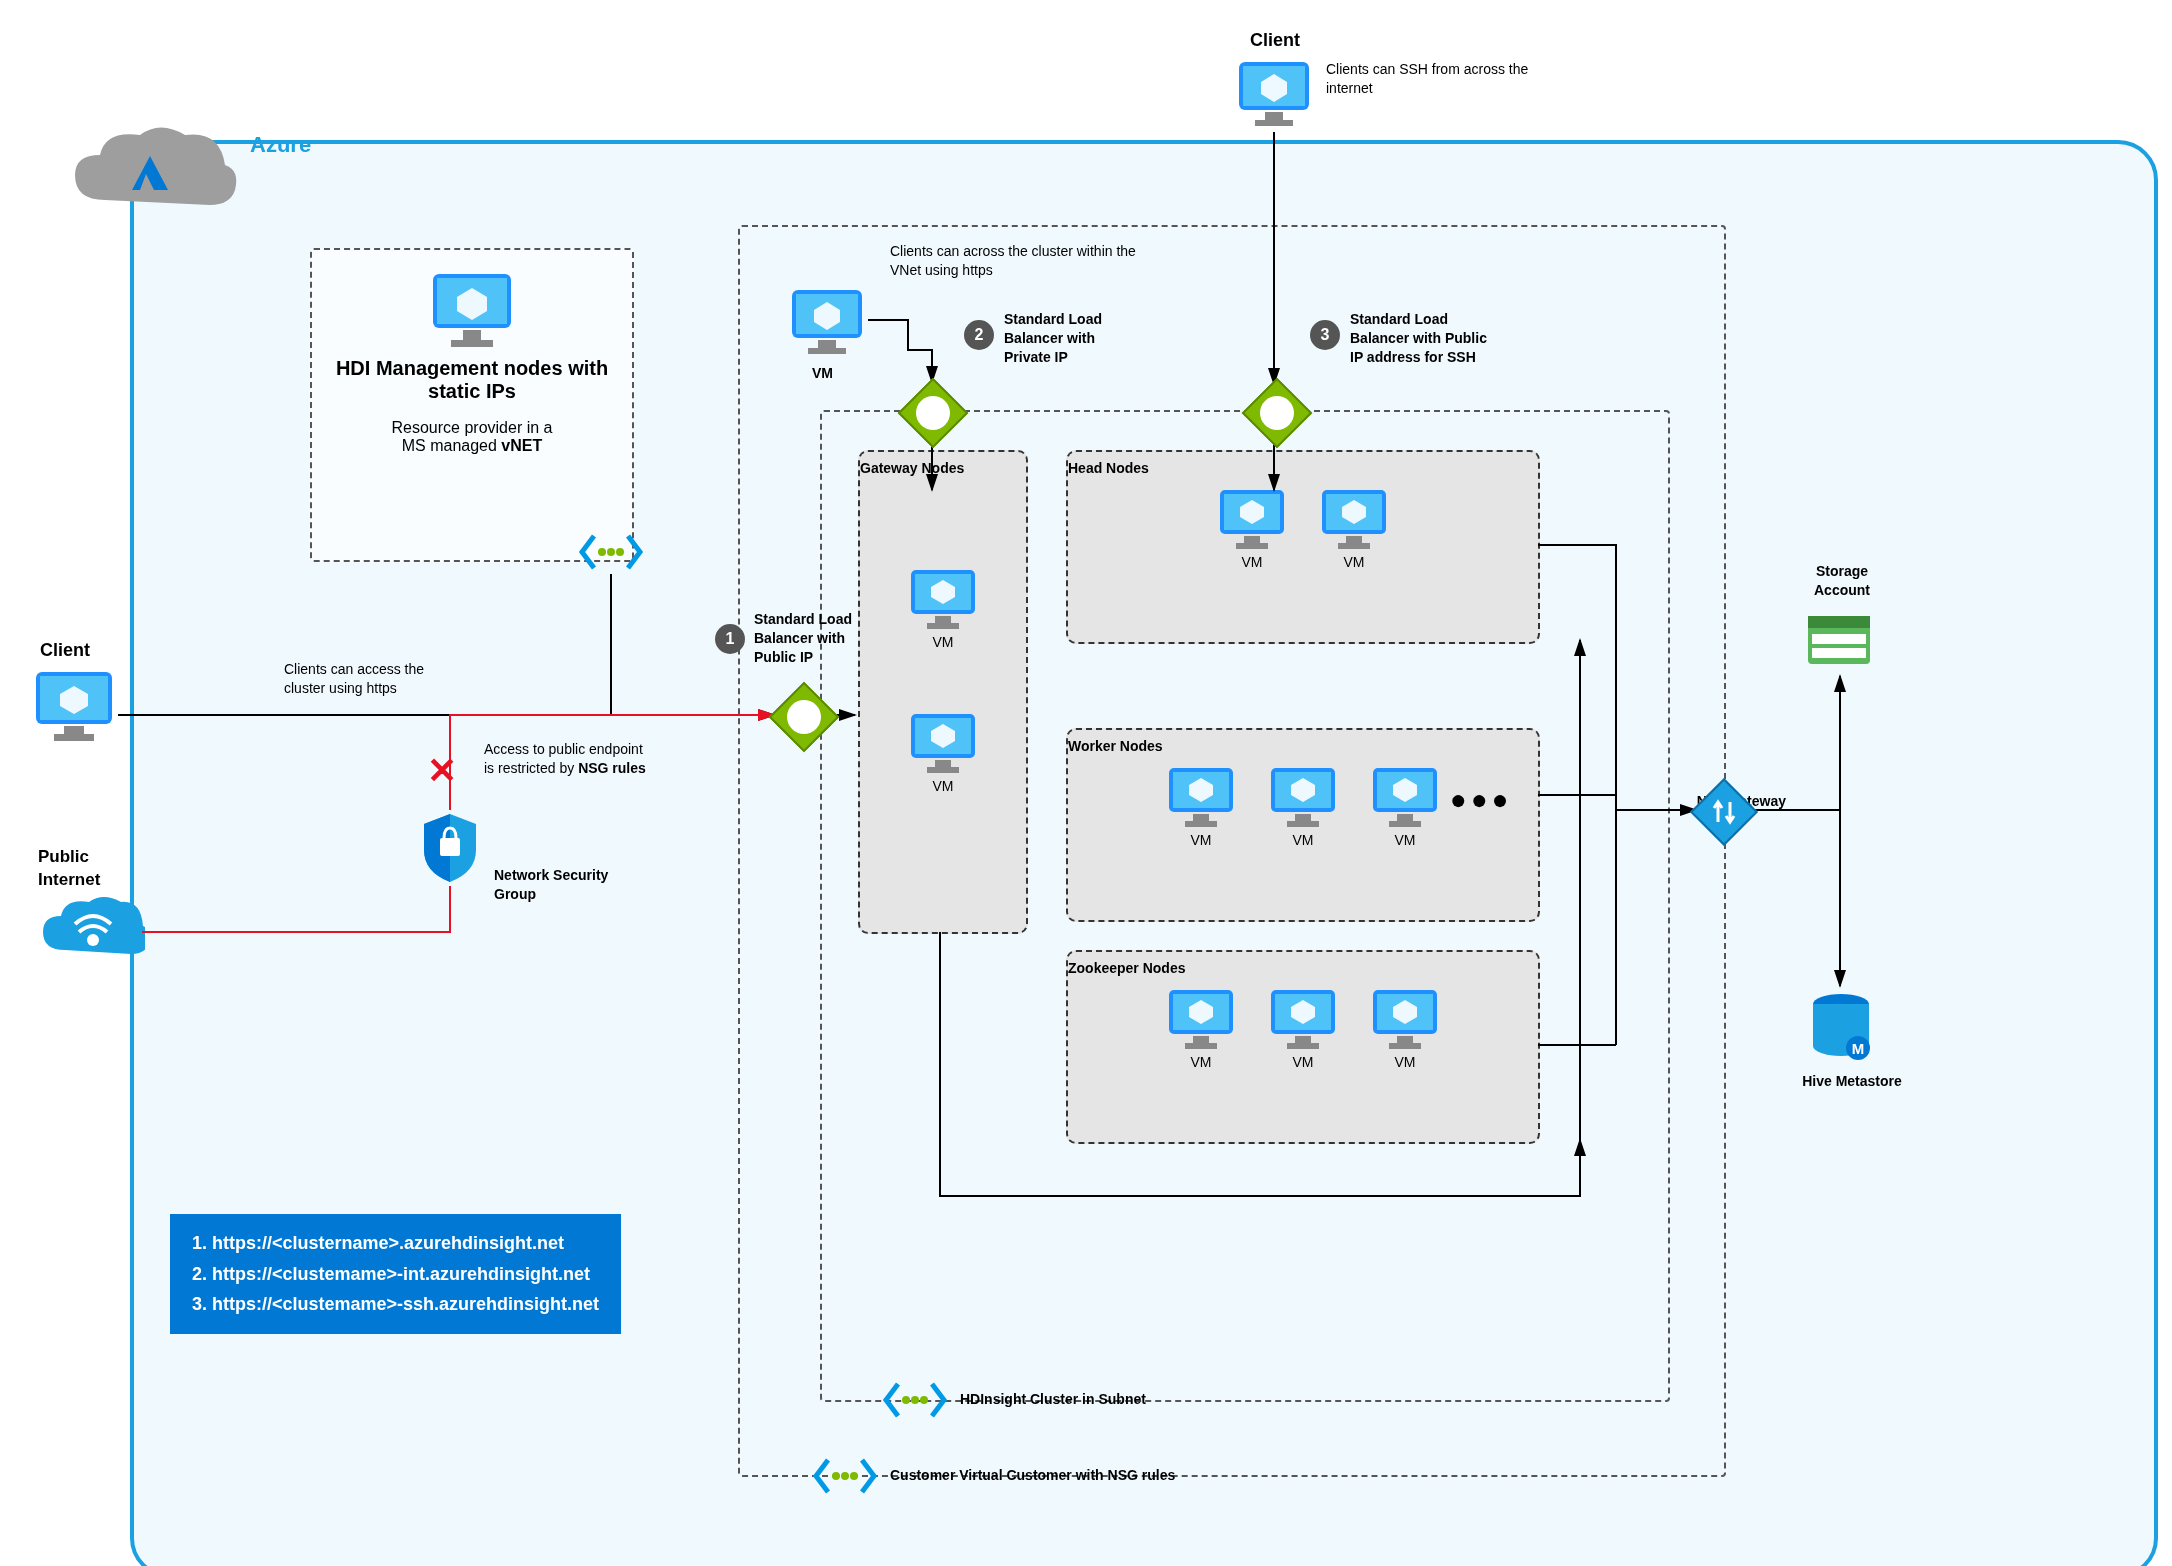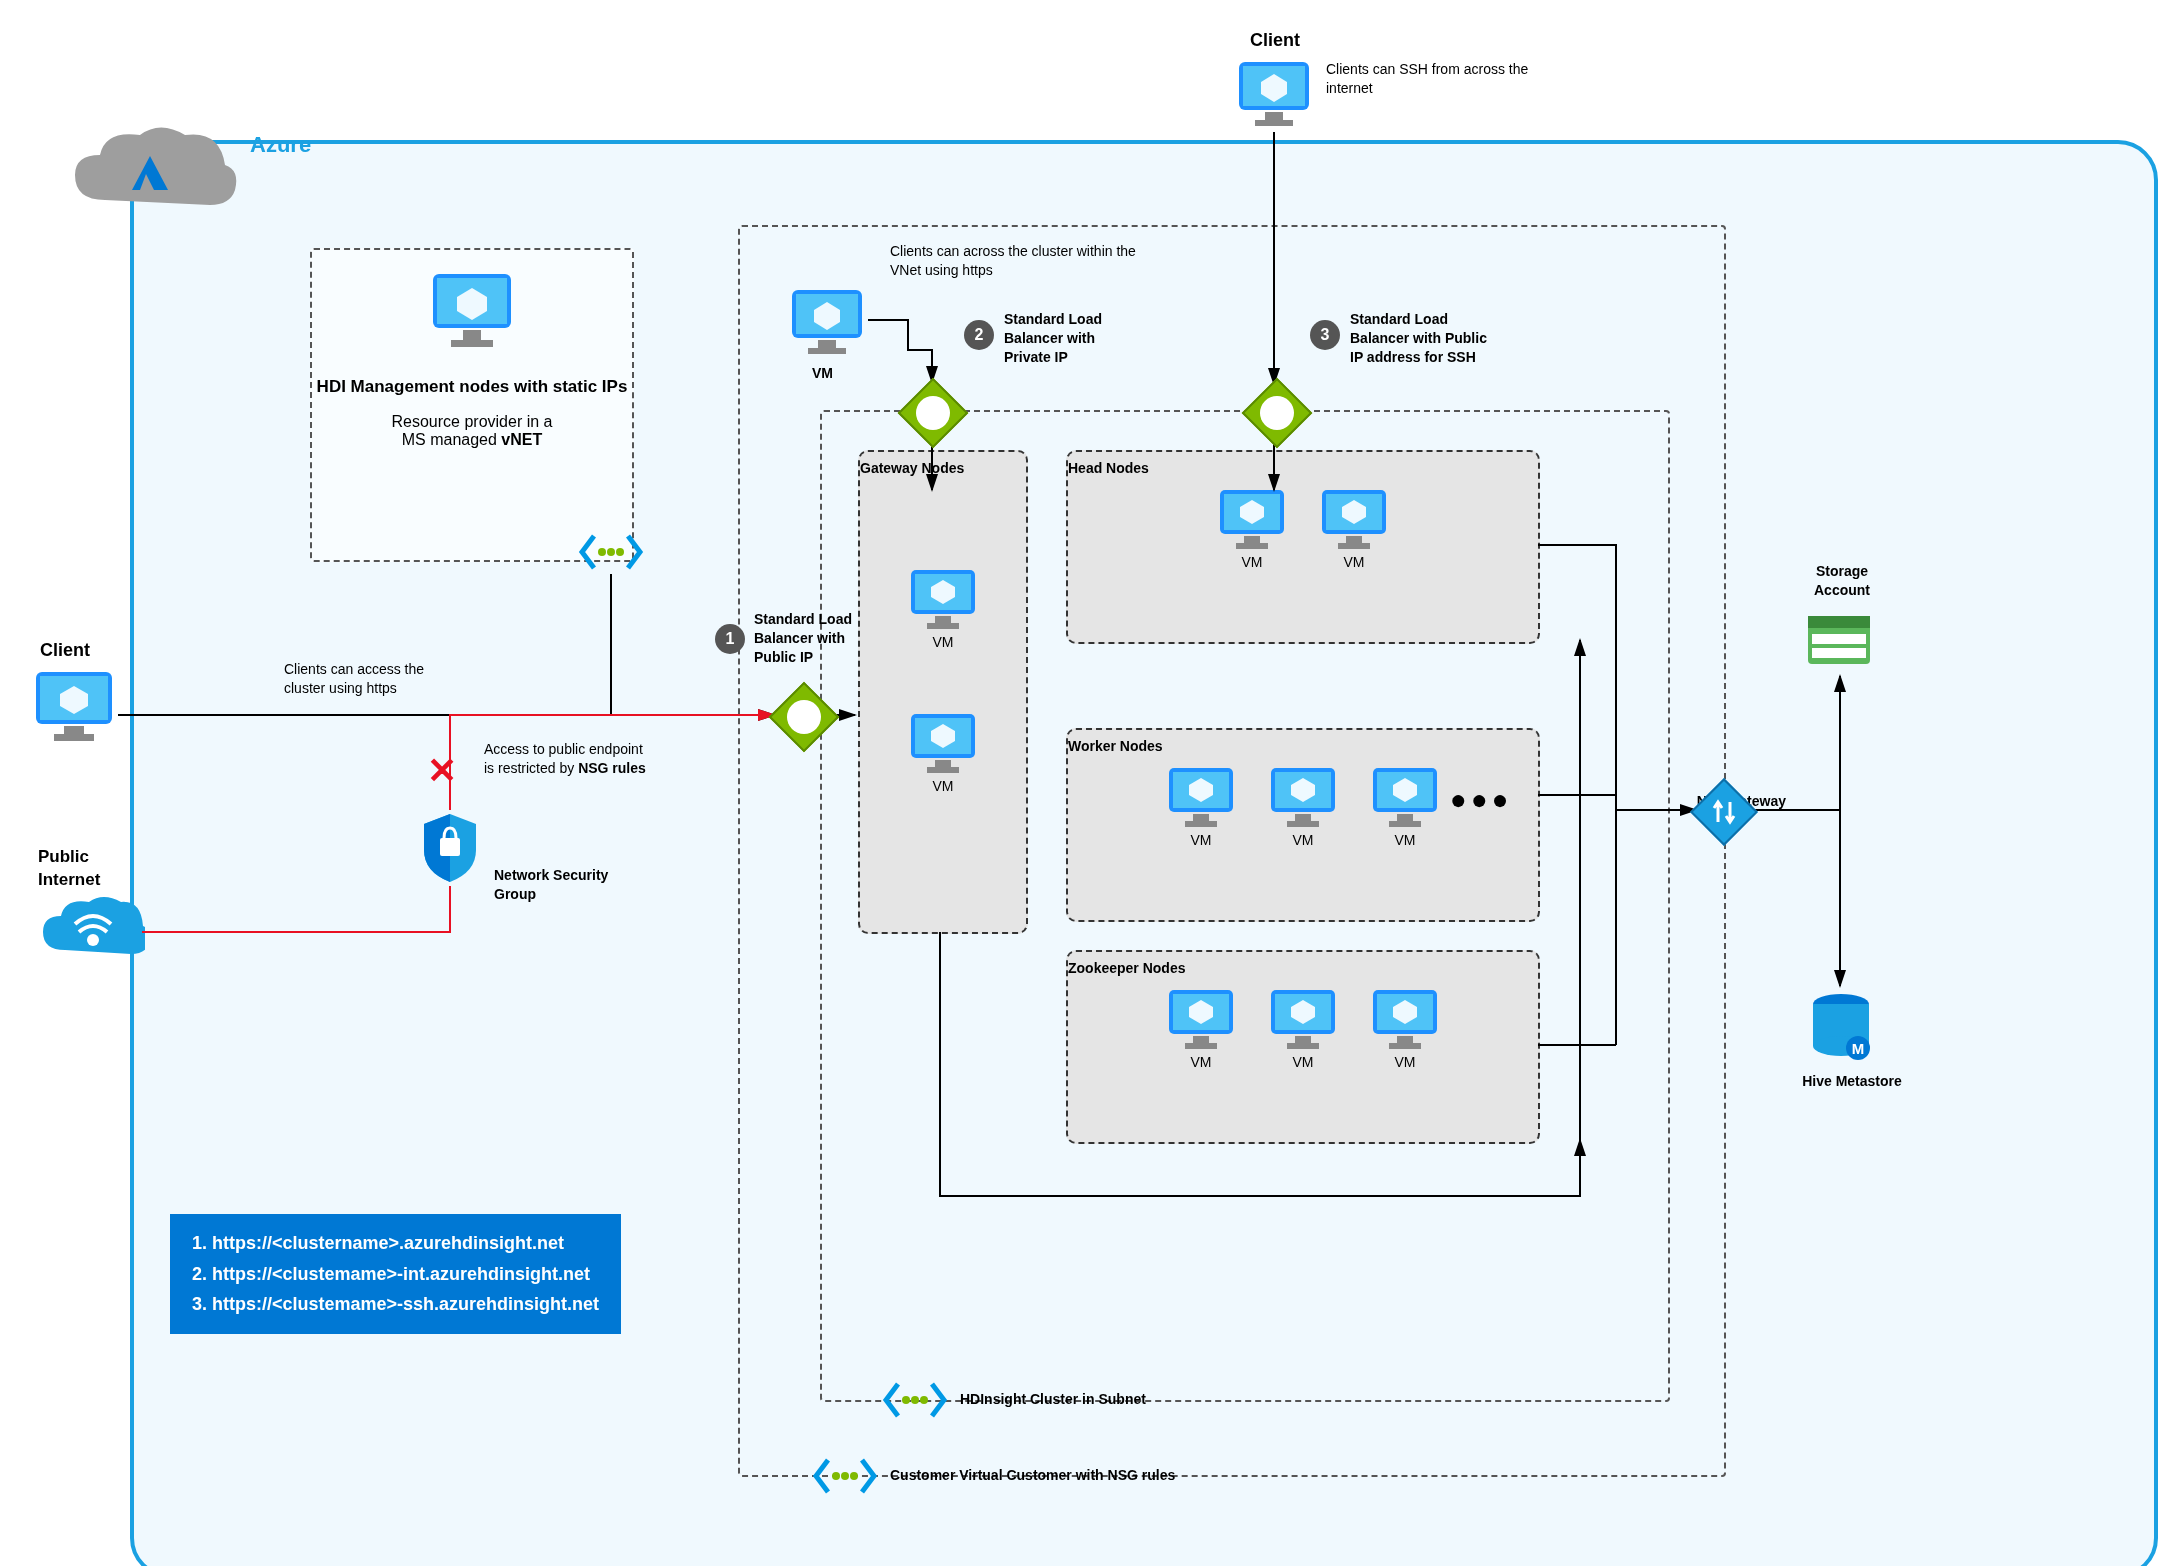--- a/index.html
+++ b/index.html
@@ -58,21 +58,21 @@
 
   <div class="vnet-box" style="left:290px;top:228px;width:320px;height:310px;background:rgba(255,255,255,0.6)">
     <div style="text-align:center;padding-top:20px">
       <svg width="90" height="80">
           <rect x="6" y="4" width="78" height="54" rx="6" fill="#1e90ff"></rect>
           <rect x="10" y="8" width="70" height="46" fill="#4fc3f7"></rect>
           <rect x="36" y="60" width="18" height="10" fill="#888"></rect>
           <rect x="24" y="70" width="42" height="7" fill="#888"></rect>
           <path d="M45 18 L60 27 L60 41 L45 50 L30 41 L30 27 Z" fill="#fff" opacity="0.9"></path>
         </svg>
-      <div class="bold" style="margin-top:24px;font-size:17px">HDI Management nodes with static IPs</div>
+      <div class="bold" style="margin-top:4px;font-size:20px">HDI Management nodes with static IPs</div>
       <div style="margin-top:16px;font-size:16px">
         <span>Resource provider in a</span><br>
         <span>MS managed </span><span class="bold">vNET</span>
       </div>
     </div>
   </div>
   <div class="vnet-icon" style="left:556px;top:510px">
     <svg width="70" height="44">
         <path d="M18 6 L6 22 L18 38" stroke="#0099e5" stroke-width="5" fill="none"></path>
         <path d="M52 6 L64 22 L52 38" stroke="#0099e5" stroke-width="5" fill="none"></path>

